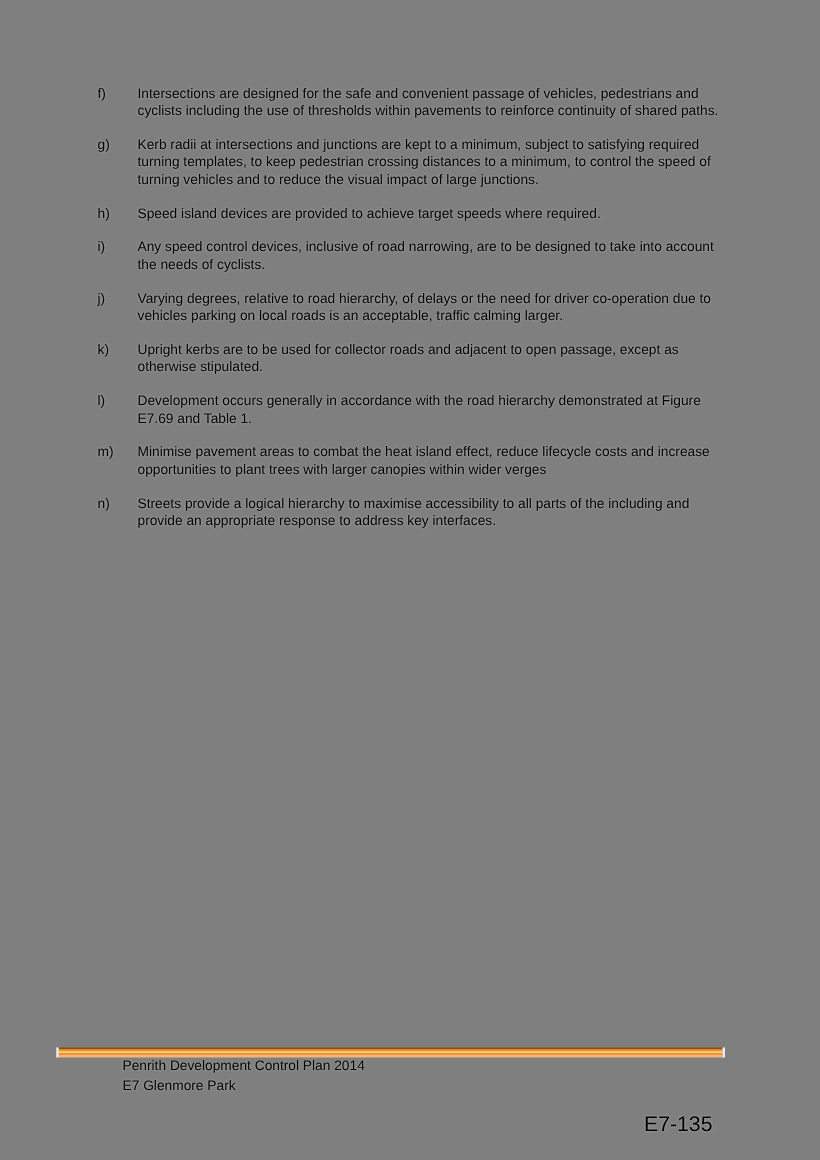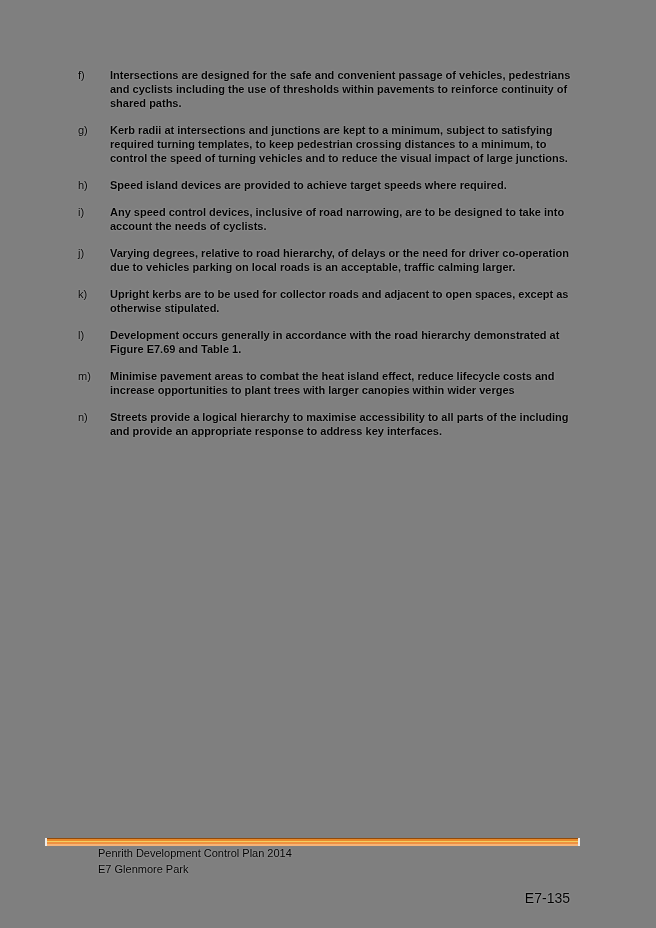--- a/index.html
+++ b/index.html
@@ -32,21 +32,20 @@
     font-size: 11px;
     line-height: 14px;
     text-shadow: 0 0 2px rgba(255,255,255,0.45);
   }
   .item .label {
     flex: 0 0 32px;
     width: 32px;
   }
   .item .text {
     flex: 1;
-    font-weight: bold;
   }
   .footer-bar {
     position: absolute;
     left: 45px;
     top: 838px;
     width: 531px;
     height: 8px;
     border-left: 2px solid #ececec;
     border-right: 2px solid #ececec;
     background: linear-gradient(
@@ -66,21 +65,21 @@
     line-height: 16px;
     text-shadow: 0 0 2px rgba(255,255,255,0.45);
     margin-left: 20px;
   }
   .page-num {
     position: absolute;
     left: 470px;
     top: 890px;
     width: 100px;
     text-align: right;
-    font-size: 14px;
+    font-size: 17px;
     text-shadow: 0 0 2px rgba(255,255,255,0.45);
   }
 </style>
 </head>
 <body style="background: rgb(127, 127, 127);">
 
 <div class="page">
 
   <div class="content">
     <div class="item">
@@ -98,21 +97,21 @@
     <div class="item">
       <span class="label">i)</span>
       <span class="text">Any speed control devices, inclusive of road narrowing, are to be designed to take into account the needs of cyclists.</span>
     </div>
     <div class="item">
       <span class="label">j)</span>
       <span class="text">Varying degrees, relative to road hierarchy, of delays or the need for driver co-operation due to vehicles parking on local roads is an acceptable, traffic calming larger.</span>
     </div>
     <div class="item">
       <span class="label">k)</span>
-      <span class="text">Upright kerbs are to be used for collector roads and adjacent to open spaces, except as otherwise stipulated.</span>
+      <span class="text">Upright kerbs are to be used for collector roads and adjacent to open passage, except as otherwise stipulated.</span>
     </div>
     <div class="item">
       <span class="label">l)</span>
       <span class="text">Development occurs generally in accordance with the road hierarchy demonstrated at Figure E7.69 and Table 1.</span>
     </div>
     <div class="item">
       <span class="label">m)</span>
       <span class="text">Minimise pavement areas to combat the heat island effect, reduce lifecycle costs and increase opportunities to plant trees with larger canopies within wider verges</span>
     </div>
     <div class="item">

